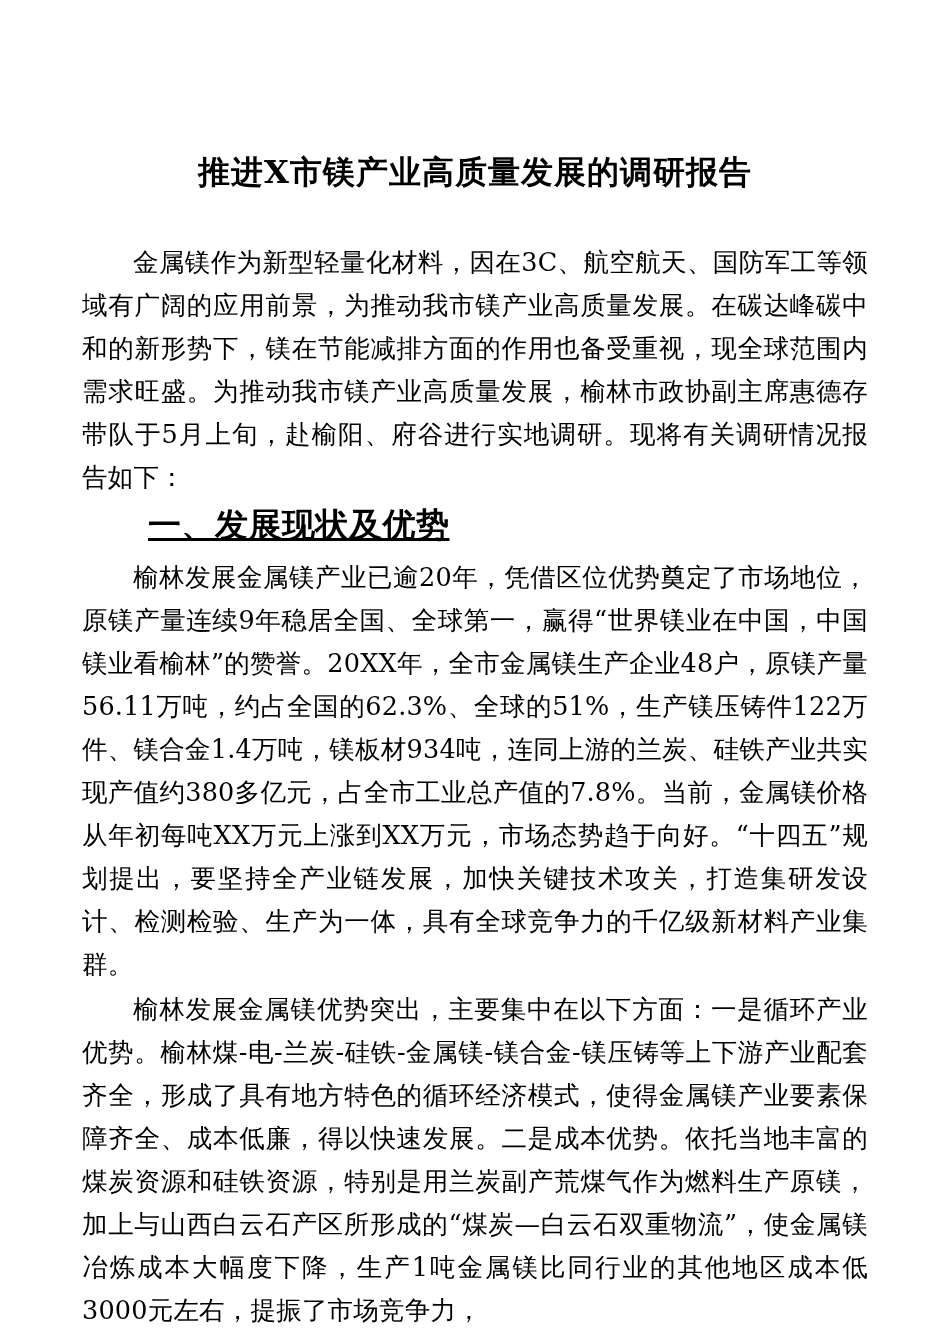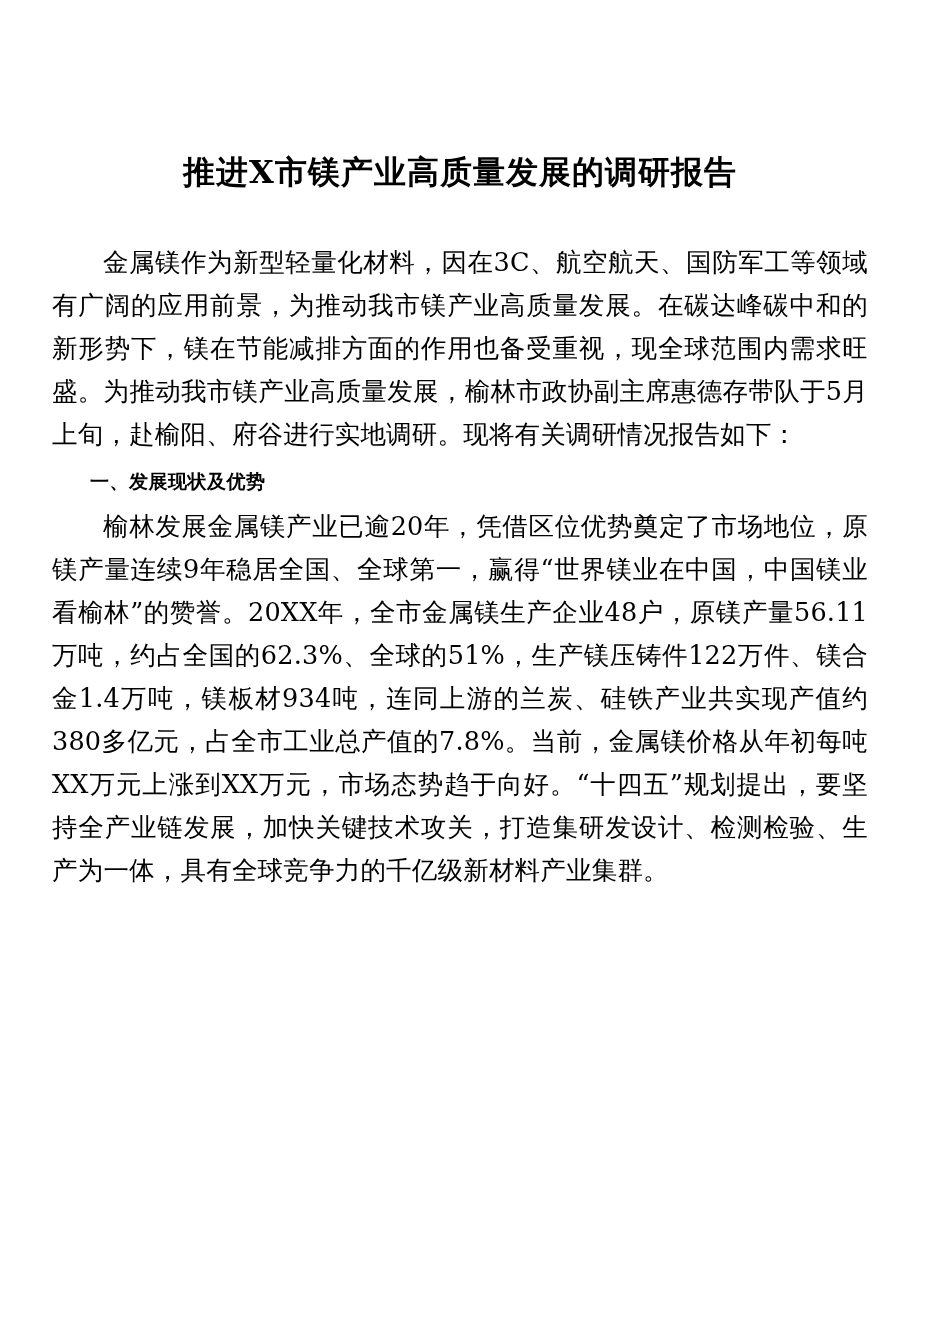--- a/index.html
+++ b/index.html
@@ -12,21 +12,21 @@
     height: 1344px;
     font-family: "DejaVu Serif", "Liberation Serif", serif;
     color: #000000;
     overflow: hidden;
   }
   .page {
     position: relative;
     width: 950px;
     height: 1344px;
     box-sizing: border-box;
-    padding: 150px 82px 40px 52px;
+    padding: 150px 82px 40px 82px;
     background: #ffffff;
   }
   .doc-title {
     font-family: "DejaVu Serif", "Liberation Serif", serif;
     font-weight: bold;
     font-size: 32px;
     letter-spacing: 1px;
     text-align: center;
     line-height: 1.4;
     margin: 0 0 46px 0;
@@ -34,35 +34,37 @@
   .para {
     font-size: 25.5px;
     line-height: 43px;
     text-align: justify;
     text-justify: inter-ideograph;
     margin: 0 0 2px 0;
     text-indent: 2em;
     letter-spacing: 0.2px;
   }
   .heading {
-    font-size: 19px;
+    font-size: 33px;
     line-height: 43px;
     font-weight: bold;
     text-indent: 2em;
-    margin: 4px 0 2px 0;
+    margin: 4px 0 10px 0;
     letter-spacing: 0.5px;
+    text-decoration: underline;
   }
 </style>
 </head>
 <body>
 
 <div class="page">
 
   <h1 class="doc-title">推进X市镁产业高质量发展的调研报告</h1>
 
   <p class="para">金属镁作为新型轻量化材料，因在3C、航空航天、国防军工等领域有广阔的应用前景，为推动我市镁产业高质量发展。在碳达峰碳中和的新形势下，镁在节能减排方面的作用也备受重视，现全球范围内需求旺盛。为推动我市镁产业高质量发展，榆林市政协副主席惠德存带队于5月上旬，赴榆阳、府谷进行实地调研。现将有关调研情况报告如下：</p>
 
   <p class="heading">一、发展现状及优势</p>
 
   <p class="para">榆林发展金属镁产业已逾20年，凭借区位优势奠定了市场地位，原镁产量连续9年稳居全国、全球第一，赢得“世界镁业在中国，中国镁业看榆林”的赞誉。20XX年，全市金属镁生产企业48户，原镁产量56.11万吨，约占全国的62.3%、全球的51%，生产镁压铸件122万件、镁合金1.4万吨，镁板材934吨，连同上游的兰炭、硅铁产业共实现产值约380多亿元，占全市工业总产值的7.8%。当前，金属镁价格从年初每吨XX万元上涨到XX万元，市场态势趋于向好。“十四五”规划提出，要坚持全产业链发展，加快关键技术攻关，打造集研发设计、检测检验、生产为一体，具有全球竞争力的千亿级新材料产业集群。</p>
 
+  <p class="para">榆林发展金属镁优势突出，主要集中在以下方面：一是循环产业优势。榆林煤-电-兰炭-硅铁-金属镁-镁合金-镁压铸等上下游产业配套齐全，形成了具有地方特色的循环经济模式，使得金属镁产业要素保障齐全、成本低廉，得以快速发展。二是成本优势。依托当地丰富的煤炭资源和硅铁资源，特别是用兰炭副产荒煤气作为燃料生产原镁，加上与山西白云石产区所形成的“煤炭—白云石双重物流”，使金属镁冶炼成本大幅度下降，生产1吨金属镁比同行业的其他地区成本低3000元左右，提振了市场竞争力，</p>
 
 </div>
 
 </body></html>

